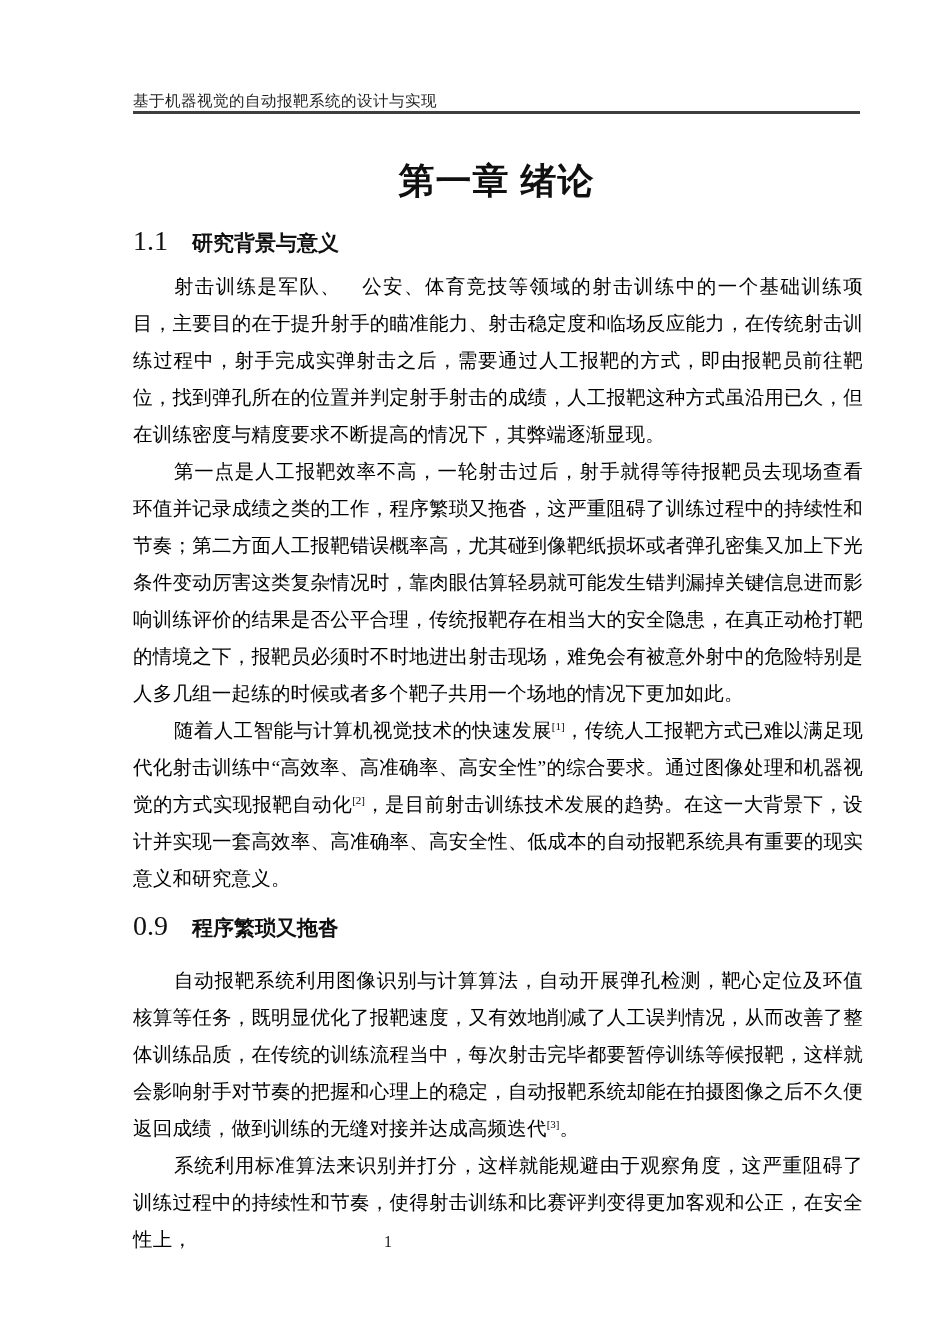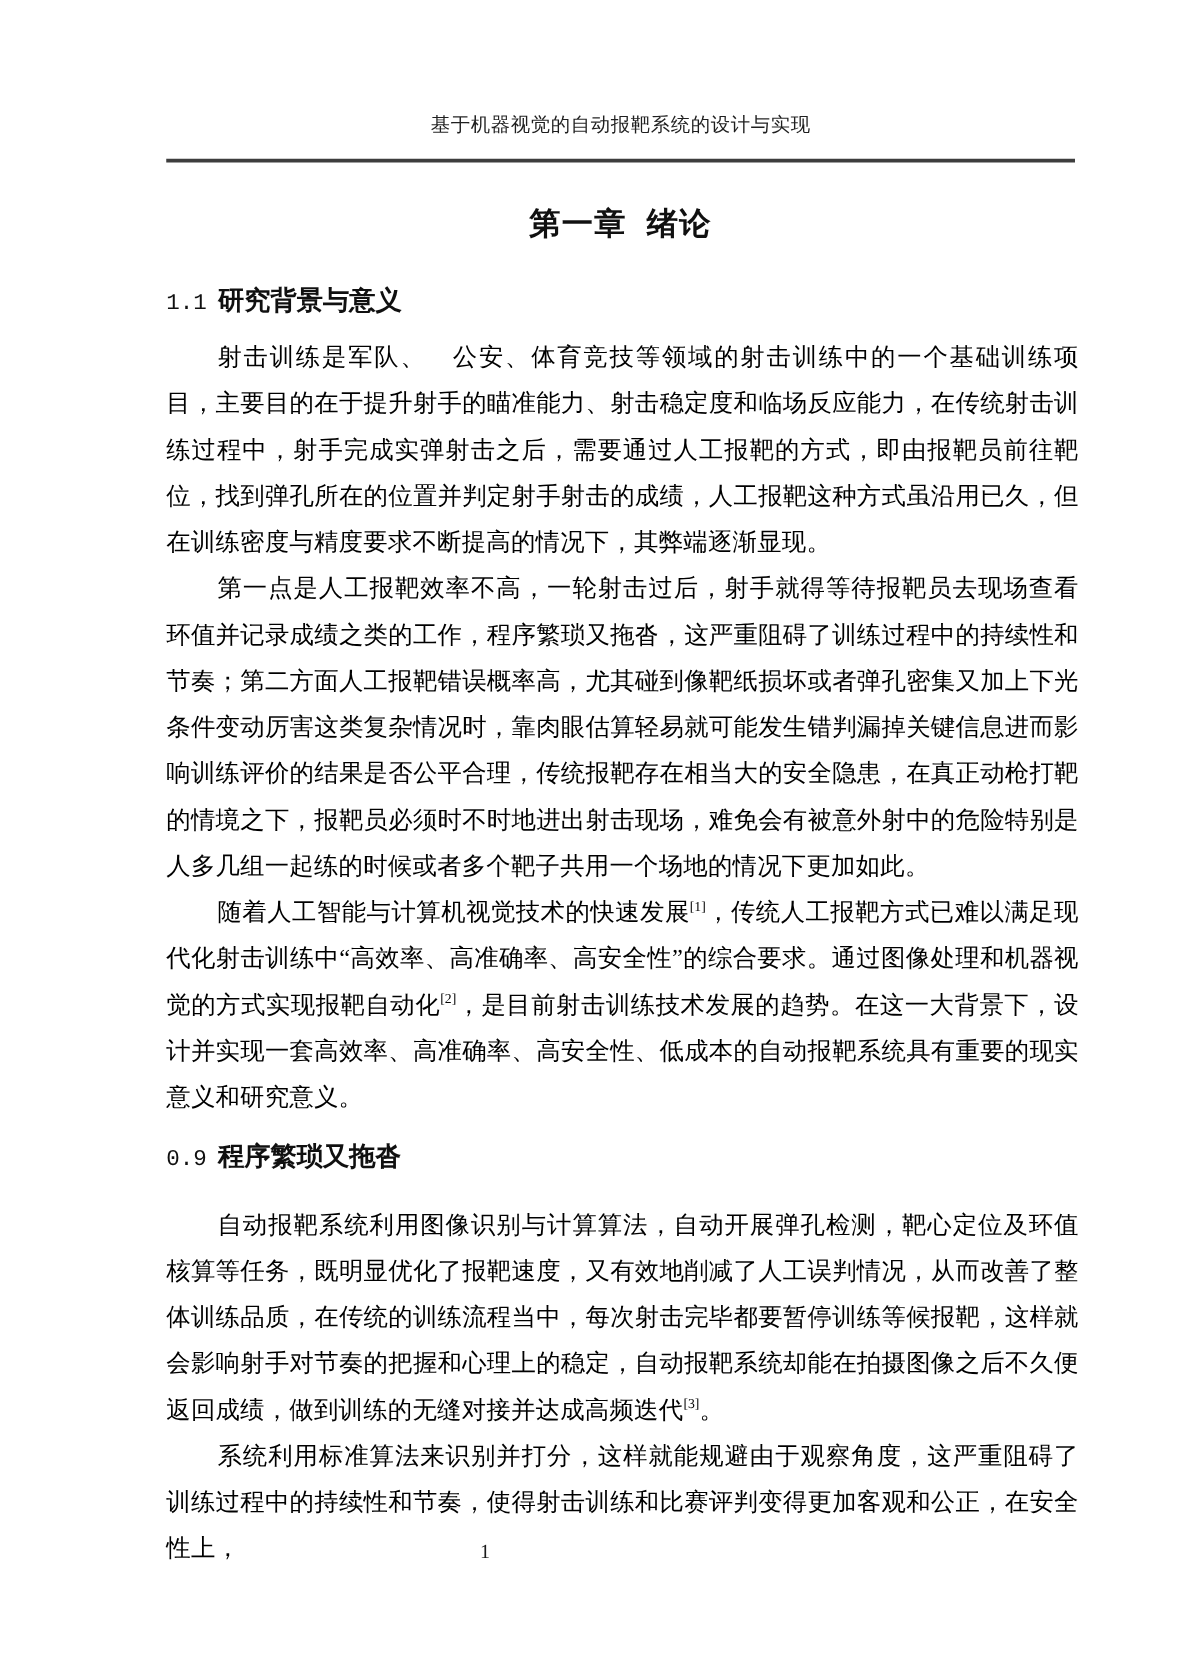--- a/index.html
+++ b/index.html
@@ -10,38 +10,37 @@
     background: #ffffff;
     overflow: hidden;
     font-family: "Liberation Serif", "DejaVu Serif", serif;
     color: #1a1a1a;
   }
   .running-header {
     position: absolute;
     top: 91px;
     left: 133px;
     width: 727px;
-    text-align: center;
     font-size: 15.5px;
     line-height: 20px;
     color: #1f1f1f;
-    padding-bottom: 16px;
+    padding-bottom: 0;
     border-bottom: 3px solid #3e3e3e;
     letter-spacing: 0.5px;
   }
   .chapter-title {
     position: absolute;
     top: 164px;
     left: 133px;
     width: 727px;
     margin: 0;
     text-align: center;
-    font-family: Liberation Mono, monospace;
+    font-family: Liberation Sans, sans-serif;
     font-weight: bold;
-    font-size: 25px;
+    font-size: 36px;
     line-height: 34px;
     color: #101010;
     letter-spacing: 1px;
   }
   .body-flow {
     position: absolute;
     top: 226px;
     left: 133px;
     width: 730px;
   }
@@ -49,24 +48,24 @@
   .section-heading {
     margin: 0 0 10px 0;
     font-size: 21px;
     line-height: 30px;
     font-weight: bold;
     font-family: "Liberation Sans", "DejaVu Sans", sans-serif;
     color: #101010;
   }
   section + section .section-heading { margin: 14px 0 19px 0; }
   .sec-num {
-    font-family: Liberation Mono, monospace;
+    font-family: Liberation Serif, serif;
     font-weight: normal;
-    margin-right: 9px;
-    font-size: 18px;
+    margin-right: 24px;
+    font-size: 28px;
   }
   .para {
     margin: 0;
     font-size: 19.5px;
     line-height: 37px;
     letter-spacing: 0.2px;
     text-align: justify;
     text-indent: 2.1em;
     color: #000000;
     word-break: break-all;

